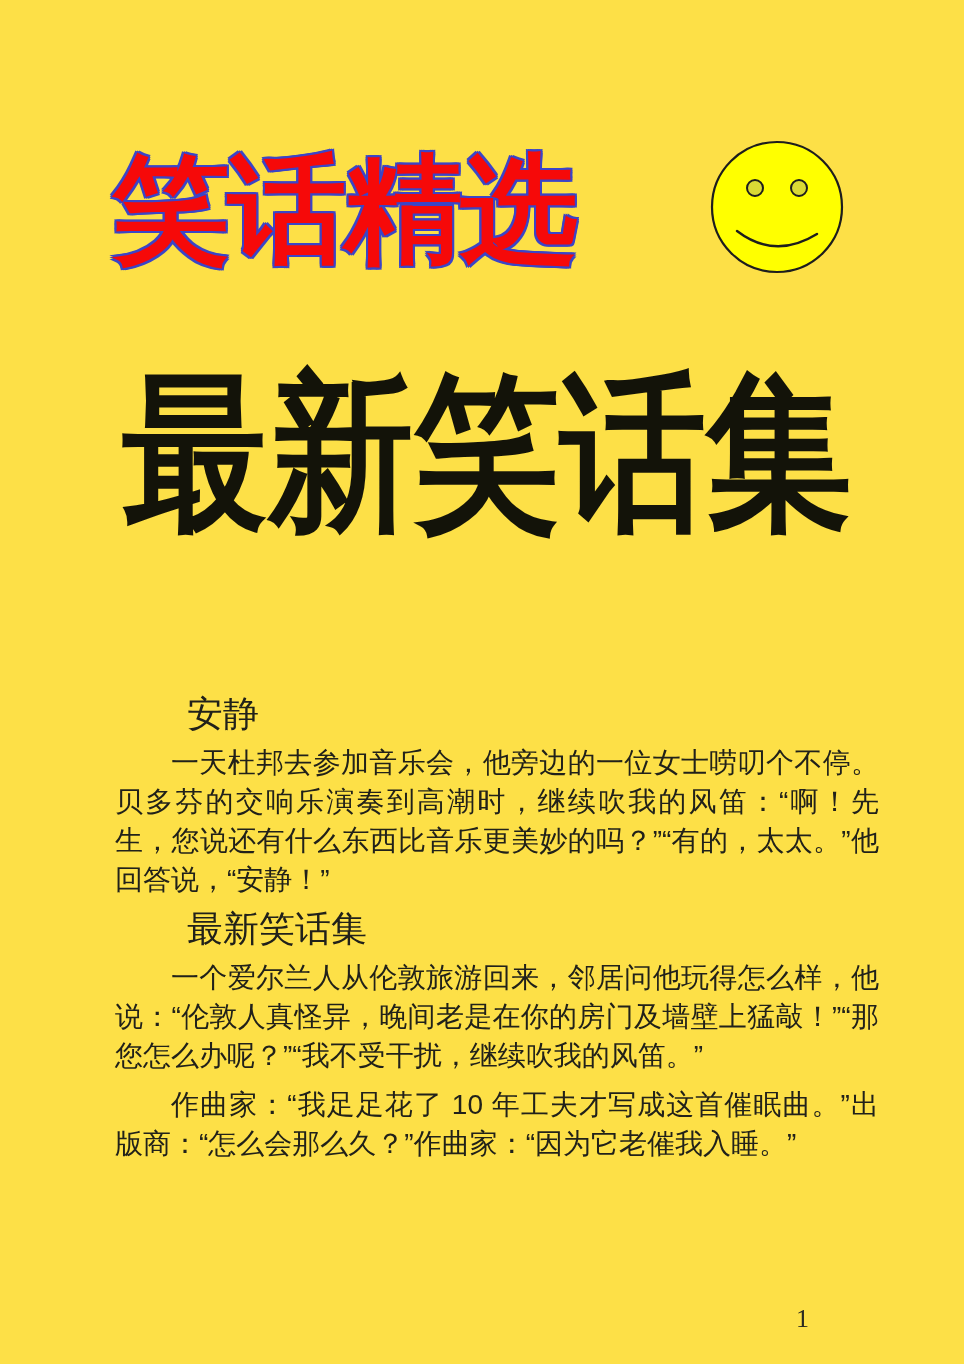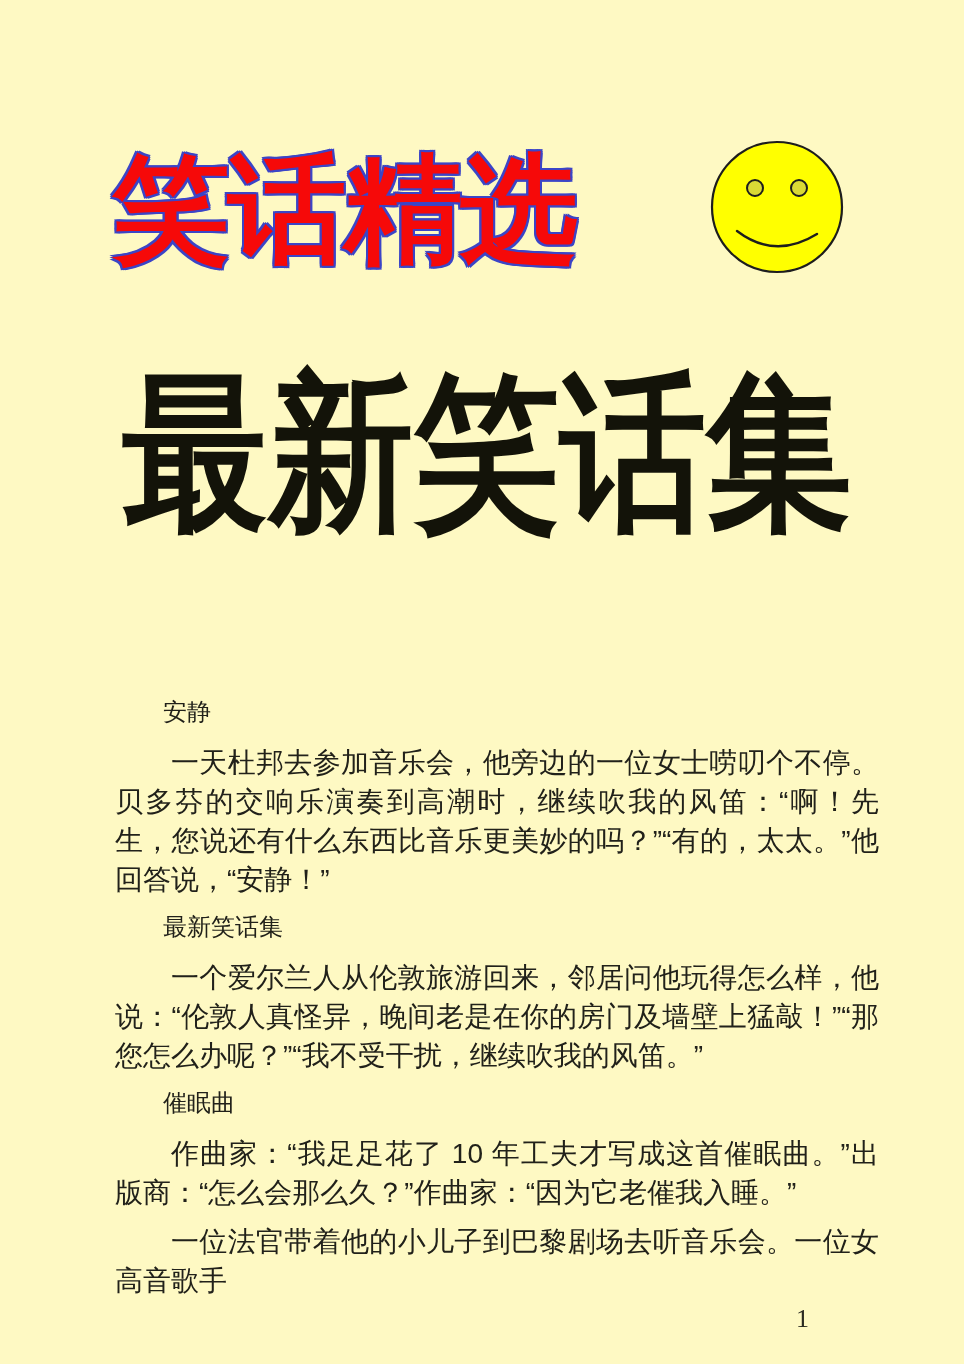--- a/index.html
+++ b/index.html
@@ -6,21 +6,21 @@
     margin: 0;
     padding: 0;
     background: #e8e8e8;
     font-family: "Liberation Sans", sans-serif;
   }
   .page {
     position: relative;
     width: 964px;
     height: 1364px;
     margin: 0 auto;
-    background: #fef9c3;
+    background: #fde047;
     overflow: hidden;
   }
   .brand-title {
     position: absolute;
     left: 112px;
     top: 146px;
     font-size: 118px;
     line-height: 126px;
     font-weight: 900;
     letter-spacing: -2px;
@@ -57,24 +57,23 @@
     left: 115px;
     top: 694px;
     width: 764px;
     color: #21211a;
     font-size: 28px;
     line-height: 39px;
   }
   .content h3 {
     margin: 0 0 10px 0;
     padding-left: 2em;
-    font-size: 24px;
+    font-size: 36px;
     font-weight: normal;
     line-height: 39px;
-    font-family: Liberation Mono, monospace;
   }
   .content p {
     margin: 0 0 10px 0;
     text-indent: 2em;
     text-align: justify;
   }
   .page-number {
     position: absolute;
     left: 796px;
     top: 1304px;
@@ -105,25 +104,23 @@
       <h3>安静</h3>
       <p>一天杜邦去参加音乐会，他旁边的一位女士唠叨个不停。贝多芬的交响乐演奏到高潮时，继续吹我的风笛：“啊！先生，您说还有什么东西比音乐更美妙的吗？”“有的，太太。”他回答说，“安静！”</p>
     </section>
 
     <section>
       <h3>最新笑话集</h3>
       <p>一个爱尔兰人从伦敦旅游回来，邻居问他玩得怎么样，他说：“伦敦人真怪异，晚间老是在你的房门及墙壁上猛敲！”“那您怎么办呢？”“我不受干扰，继续吹我的风笛。”</p>
     </section>
 
     <section>
-      <h3>催眠曲</h3>
       <p>作曲家：“我足足花了 10 年工夫才写成这首催眠曲。”出版商：“怎么会那么久？”作曲家：“因为它老催我入睡。”</p>
     </section>
 
     <section>
-      <p>一位法官带着他的小儿子到巴黎剧场去听音乐会。一位女高音歌手</p>
     </section>
 
   </div>
 
   <div class="page-number">1</div>
 
 </div>
 
 </body></html>

